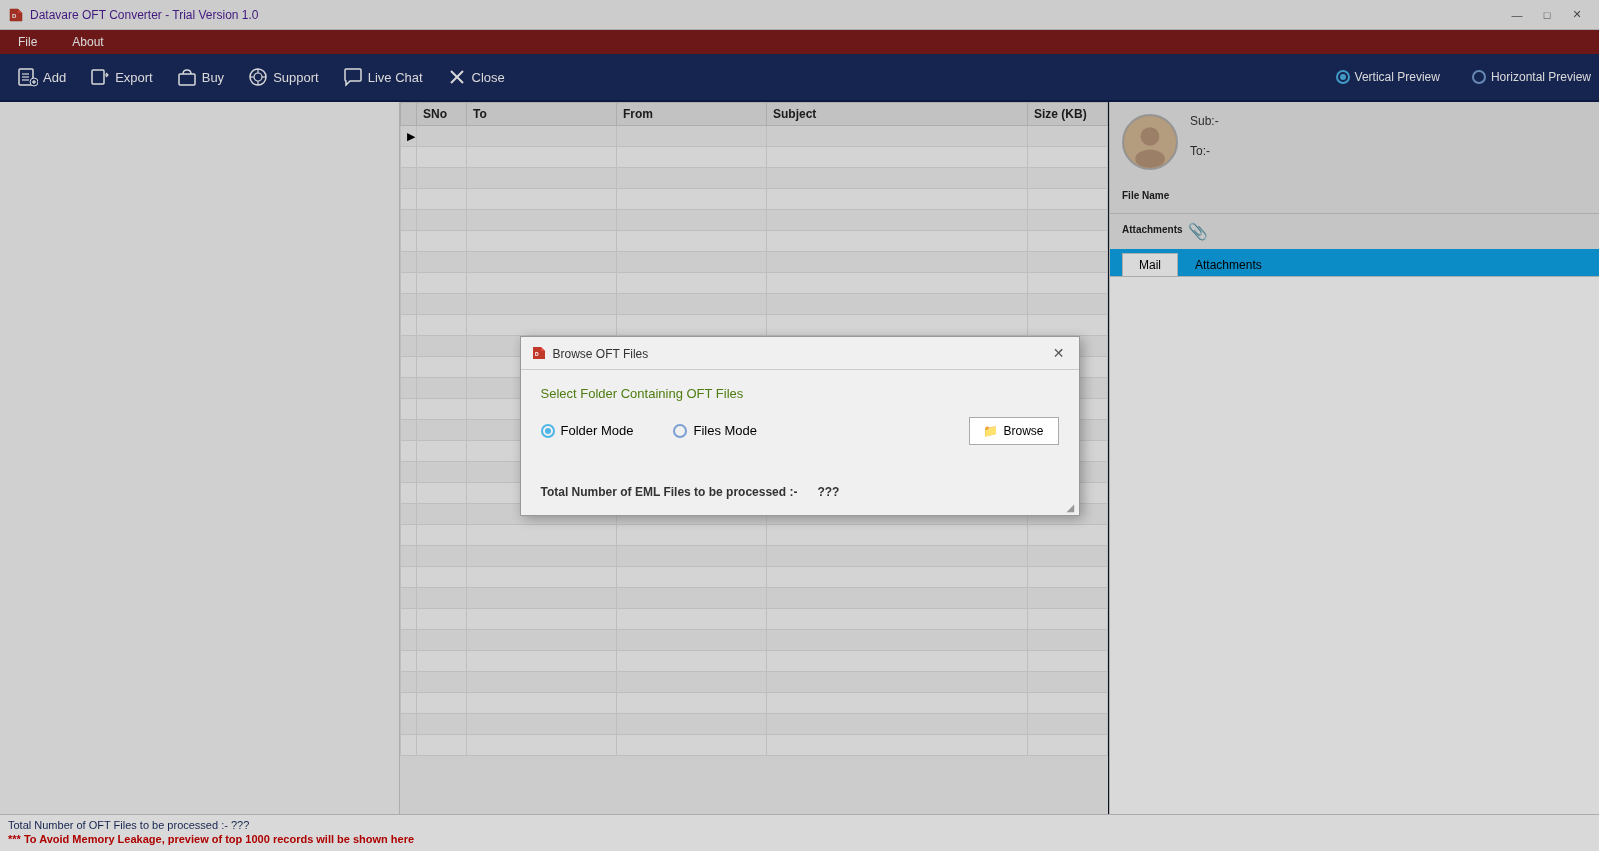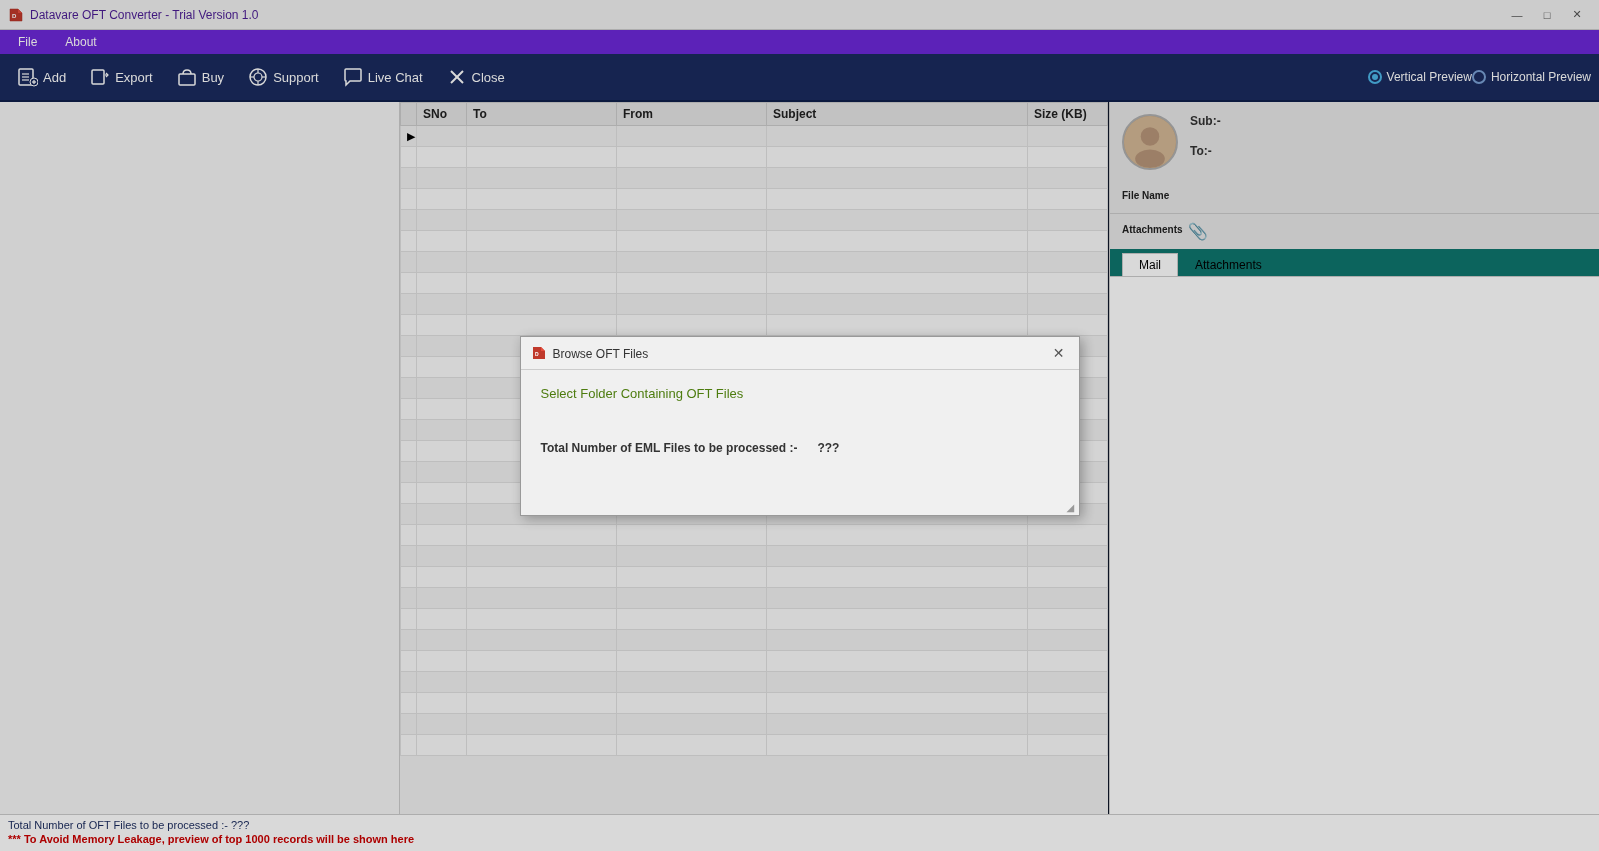--- a/index.html
+++ b/index.html
@@ -47,26 +47,26 @@
       cursor: pointer;
       display: flex;
       align-items: center;
       justify-content: center;
       font-size: 11px;
       color: #555;
     }
 
     
     .menu-bar {
-      background: #6d28d9;
+      background: #7f1d1d;
       height: 24px;
       display: flex;
       align-items: center;
       padding: 0 8px;
-      gap: 8px;
+      gap: 15px;
     }
     .menu-item {
       color: white;
       padding: 2px 10px;
       font-size: 12px;
       cursor: pointer;
       border-radius: 2px;
     }
 
     
@@ -96,21 +96,21 @@
       height: 20px;
       display: flex;
       align-items: center;
       justify-content: center;
       font-size: 16px;
     }
     .toolbar-separator { flex: 1; }
     .preview-options {
       display: flex;
       align-items: center;
-      gap: 0;
+      gap: 32px;
       color: white;
     }
     .preview-radio {
       display: flex;
       align-items: center;
       gap: 5px;
       cursor: pointer;
       font-size: 12px;
     }
     .radio-circle {
@@ -168,21 +168,21 @@
     }
     .avatar-shape {
       width: 56px;
       height: 56px;
     }
     .email-meta {
       flex: 1;
       font-size: 12px;
       color: #333;
     }
-    .email-meta-row { margin-bottom: 4px; font-weight: bold; }
+    .email-meta-row { margin-bottom: 4px; }
     .email-detail-section {
       background: #e8e8e8;
       padding: 8px 12px;
     }
     .detail-label {
       font-size: 10px;
       font-weight: bold;
       color: #222;
       margin-bottom: 4px;
     }
@@ -192,21 +192,21 @@
       gap: 6px;
     }
     .paperclip-icon {
       color: #5b9bd5;
       font-size: 16px;
     }
     .tabs-row {
       display: flex;
       gap: 0;
       border-bottom: 1px solid #ccc;
-      background: #0f766e;
+      background: #0ea5e9;
       padding: 4px 12px 0;
     }
     .tab {
       padding: 4px 16px;
       font-size: 12px;
       cursor: pointer;
       border: 1px solid transparent;
       border-bottom: none;
       background: transparent;
     }
@@ -799,20 +799,38 @@
           <text x="4" y="11" font-size="5" fill="white" font-weight="bold">D</text>
         </svg>
         <span>Browse OFT Files</span>
       </div>
       <button class="dialog-close-btn">✕</button>
     </div>
 
     <div class="dialog-body">
       <div class="dialog-heading">Select Folder Containing OFT Files</div>
 
+      <div class="dialog-options-row">
+        <label class="dialog-radio-option">
+          <div style="width:14px;height:14px;border-radius:50%;border:2px solid #4db6e8;display:flex;align-items:center;justify-content:center;">
+            <div style="width:6px;height:6px;border-radius:50%;background:#4db6e8;"></div>
+          </div>
+          <span>Folder Mode</span>
+        </label>
+
+        <label class="dialog-radio-option">
+          <div style="width:14px;height:14px;border-radius:50%;border:2px solid #7aa0d4;display:flex;align-items:center;justify-content:center;"></div>
+          <span>Files Mode</span>
+        </label>
+
+        <button class="dialog-browse-btn">
+          <span>📁</span>
+          <span>Browse</span>
+        </button>
+      </div>
     </div>
 
     <div class="dialog-footer">
       <span>Total Number of EML Files to be processed :-</span>
       &nbsp;&nbsp;&nbsp;&nbsp;
       <span>???</span>
     </div>
 
     <div class="dialog-resize-handle">◢</div>
   </div>

